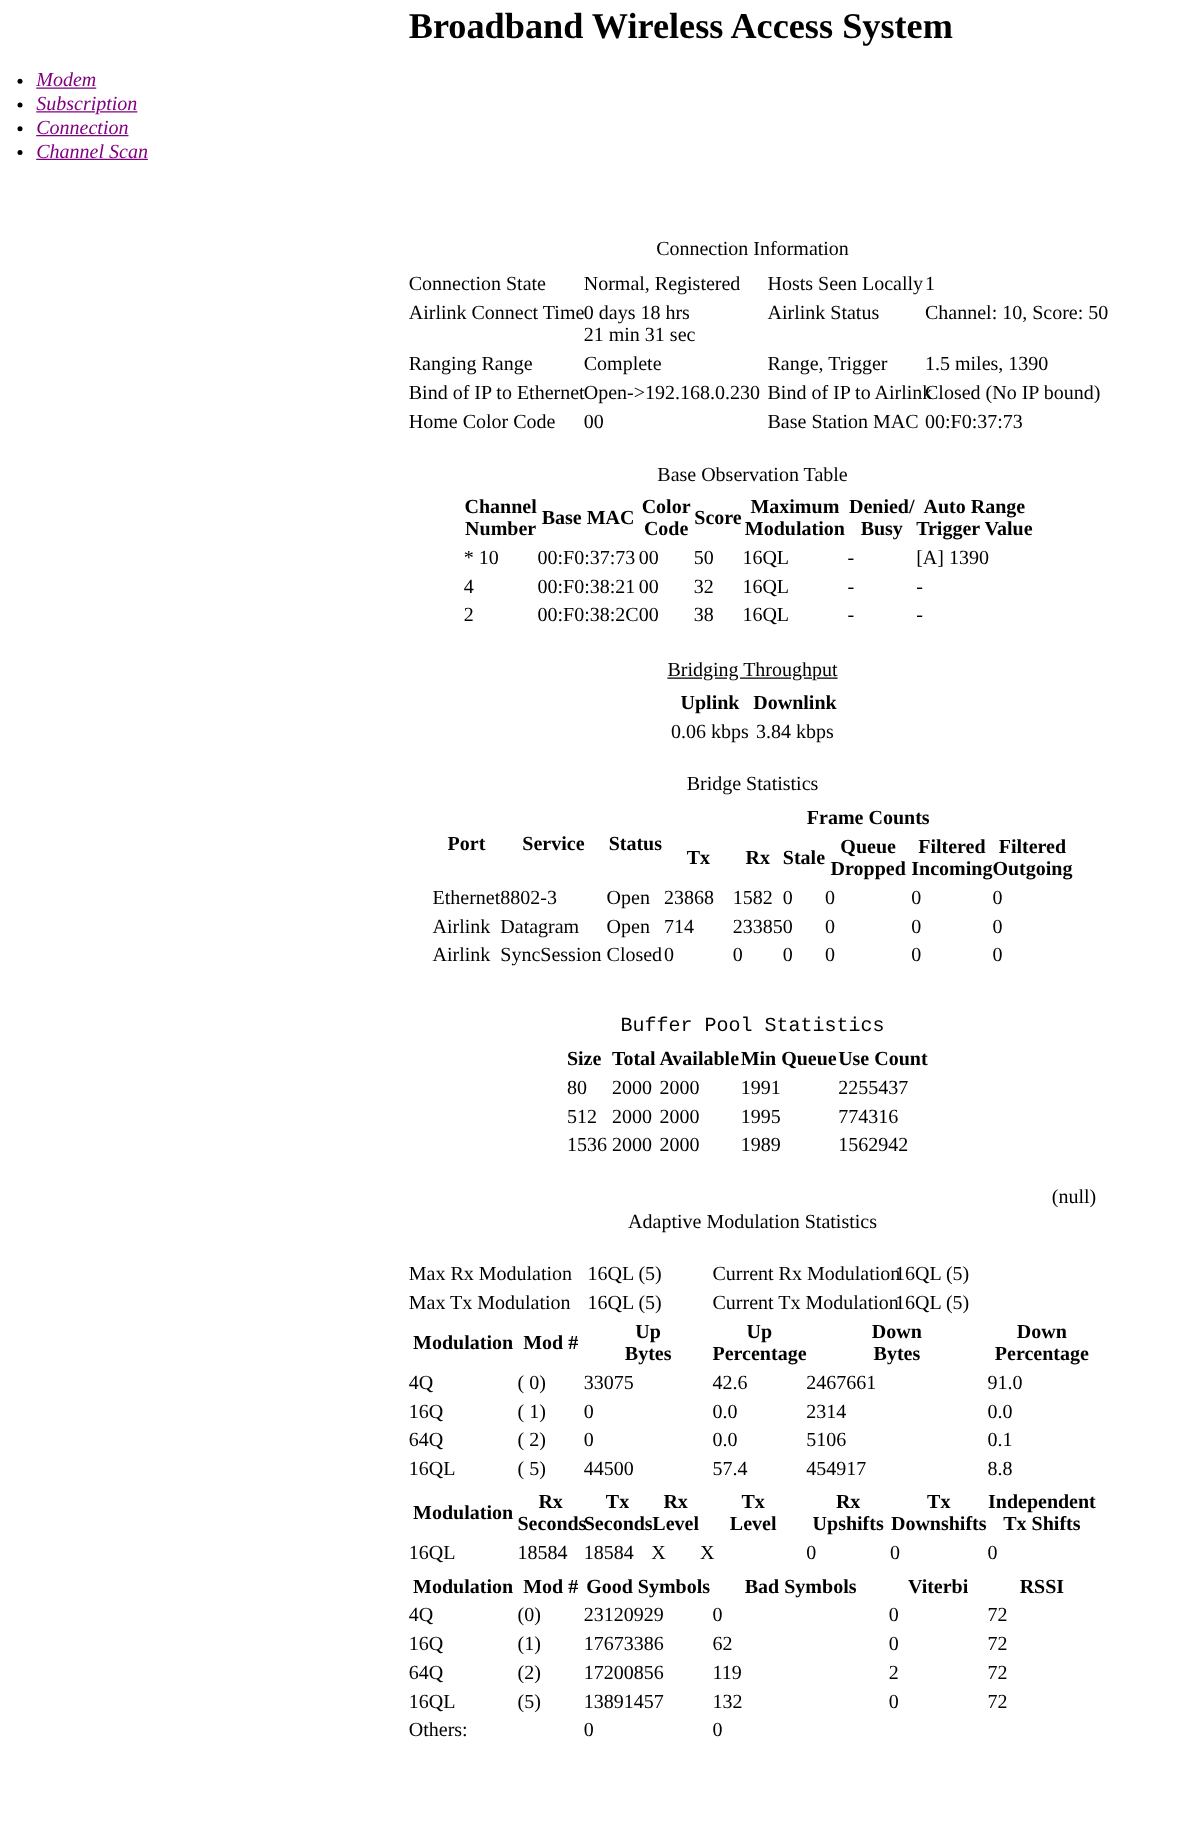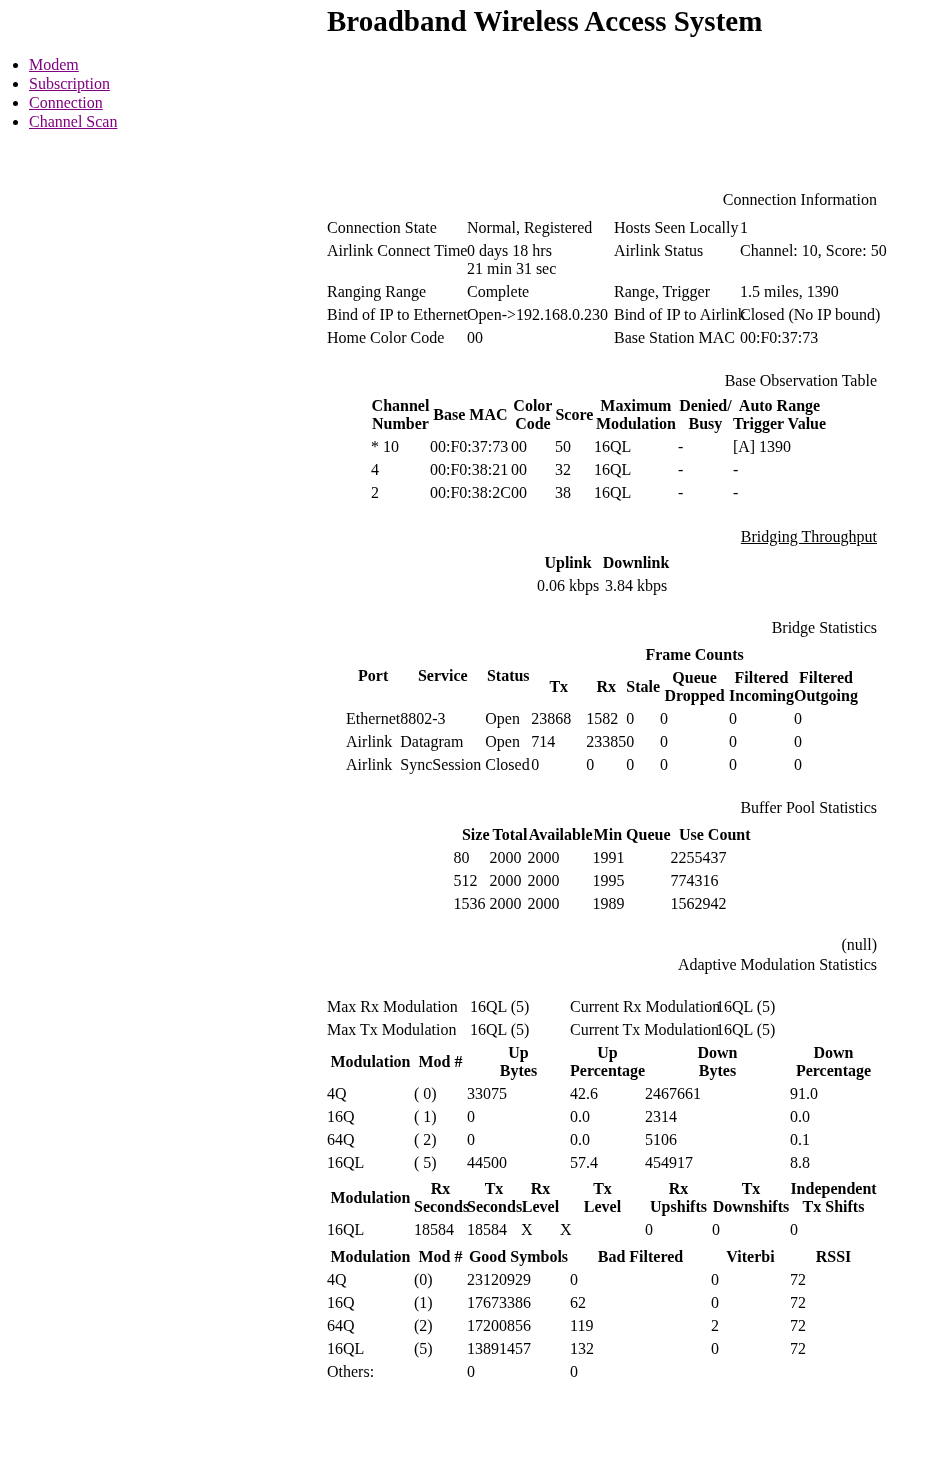--- a/index.html
+++ b/index.html
@@ -6,52 +6,52 @@
   body {
     width: 948px; height: 1467px;
     background: #ffffff; color: #000000;
     font-family: "Liberation Serif", "DejaVu Serif", serif;
     font-size: 16px; line-height: 18px;
     overflow: hidden; position: relative;
   }
   
   .nav { position: absolute; left: 8px; top: 55px; }
   .nav ul { margin: 0; padding-left: 21px; list-style: disc; }
-  .nav li { line-height: 19px; }
+  .nav li { line-height: 19px; font-style: italic; }
   .nav a { color: #800080; text-decoration: underline; }
   
   .main { margin-left: 327px; width: 550px; }
   .page-title {
     font-size: 29px; line-height: 33px; font-weight: bold;
     margin: 5px 0 0 0; text-align: left;
   }
-  .cap { text-align: right; }
+  .cap { text-align: center; }
   #cap-connection { margin-top: 153px; }
   #cap-baseobs   { margin-top: 20px; }
   #cap-bridging  { margin-top: 21px; text-decoration: underline; }
   #cap-bridge    { margin-top: 19px; }
-  #cap-buffer    { margin-top: 20px; }
+  #cap-buffer    { margin-top: 33px; font-family: Liberation Mono, monospace; }
   #cap-adaptive  { margin-top: 0; }
   .null-line { margin: 18px 0 2px 0; text-align: right; }
   
   table.tbl {
     border-collapse: separate; border-spacing: 0 5px;
     table-layout: fixed; line-height: 18px;
   }
   table.tbl td, table.tbl th { padding: 0; white-space: pre; overflow: visible; }
   table.tbl th { font-weight: bold; text-align: center; vertical-align: middle; }
   table.tbl td { text-align: left; vertical-align: top; }
   .center-table { margin-left: auto; margin-right: auto; }
   #tbl-connection { margin-top: 5px; width: 550px; }
   #tbl-baseobs    { margin-top: 2px; margin-left: 44px; }
   #tbl-bridging   { margin-top: 3px; }
   #tbl-bridging td { text-align: center; }
   #tbl-bridge     { margin-top: 4px; }
   #tbl-buffer     { margin-top: 4px; }
-  #tbl-buffer th  { text-align: right; }
+  #tbl-buffer th  { text-align: left; }
   #tbl-summary    { margin-top: 19px; width: 550px; }
   #tbl-byte       { margin-top: -5px; width: 550px; }
   #tbl-link       { margin-top: -2px; width: 550px; }
   #tbl-symbol     { margin-top: -1px; width: 550px; }
 </style>
 </head>
 <body>
 
 <div class="nav">
   <ul>
@@ -435,21 +435,21 @@
         <col style="width:103px">
         <col style="width:141px">
         <col style="width:79px">
         <col style="width:87px">
       </colgroup>
     <thead>
       <tr>
         <th>Modulation</th>
         <th>Mod #</th>
         <th>Good Symbols</th>
-        <th>Bad Filtered</th>
+        <th>Bad Symbols</th>
         <th>Viterbi</th>
         <th>RSSI</th>
       </tr>
     </thead>
     <tbody>
         <tr>
           <td>4Q</td>
           <td>(0)</td>
           <td>23120929</td>
           <td>0</td>

